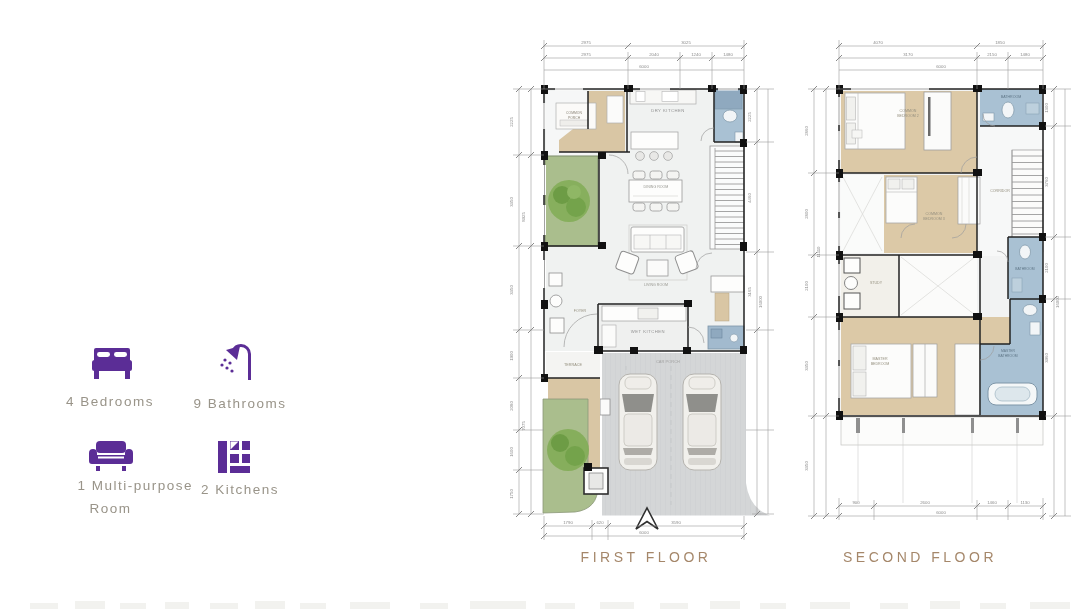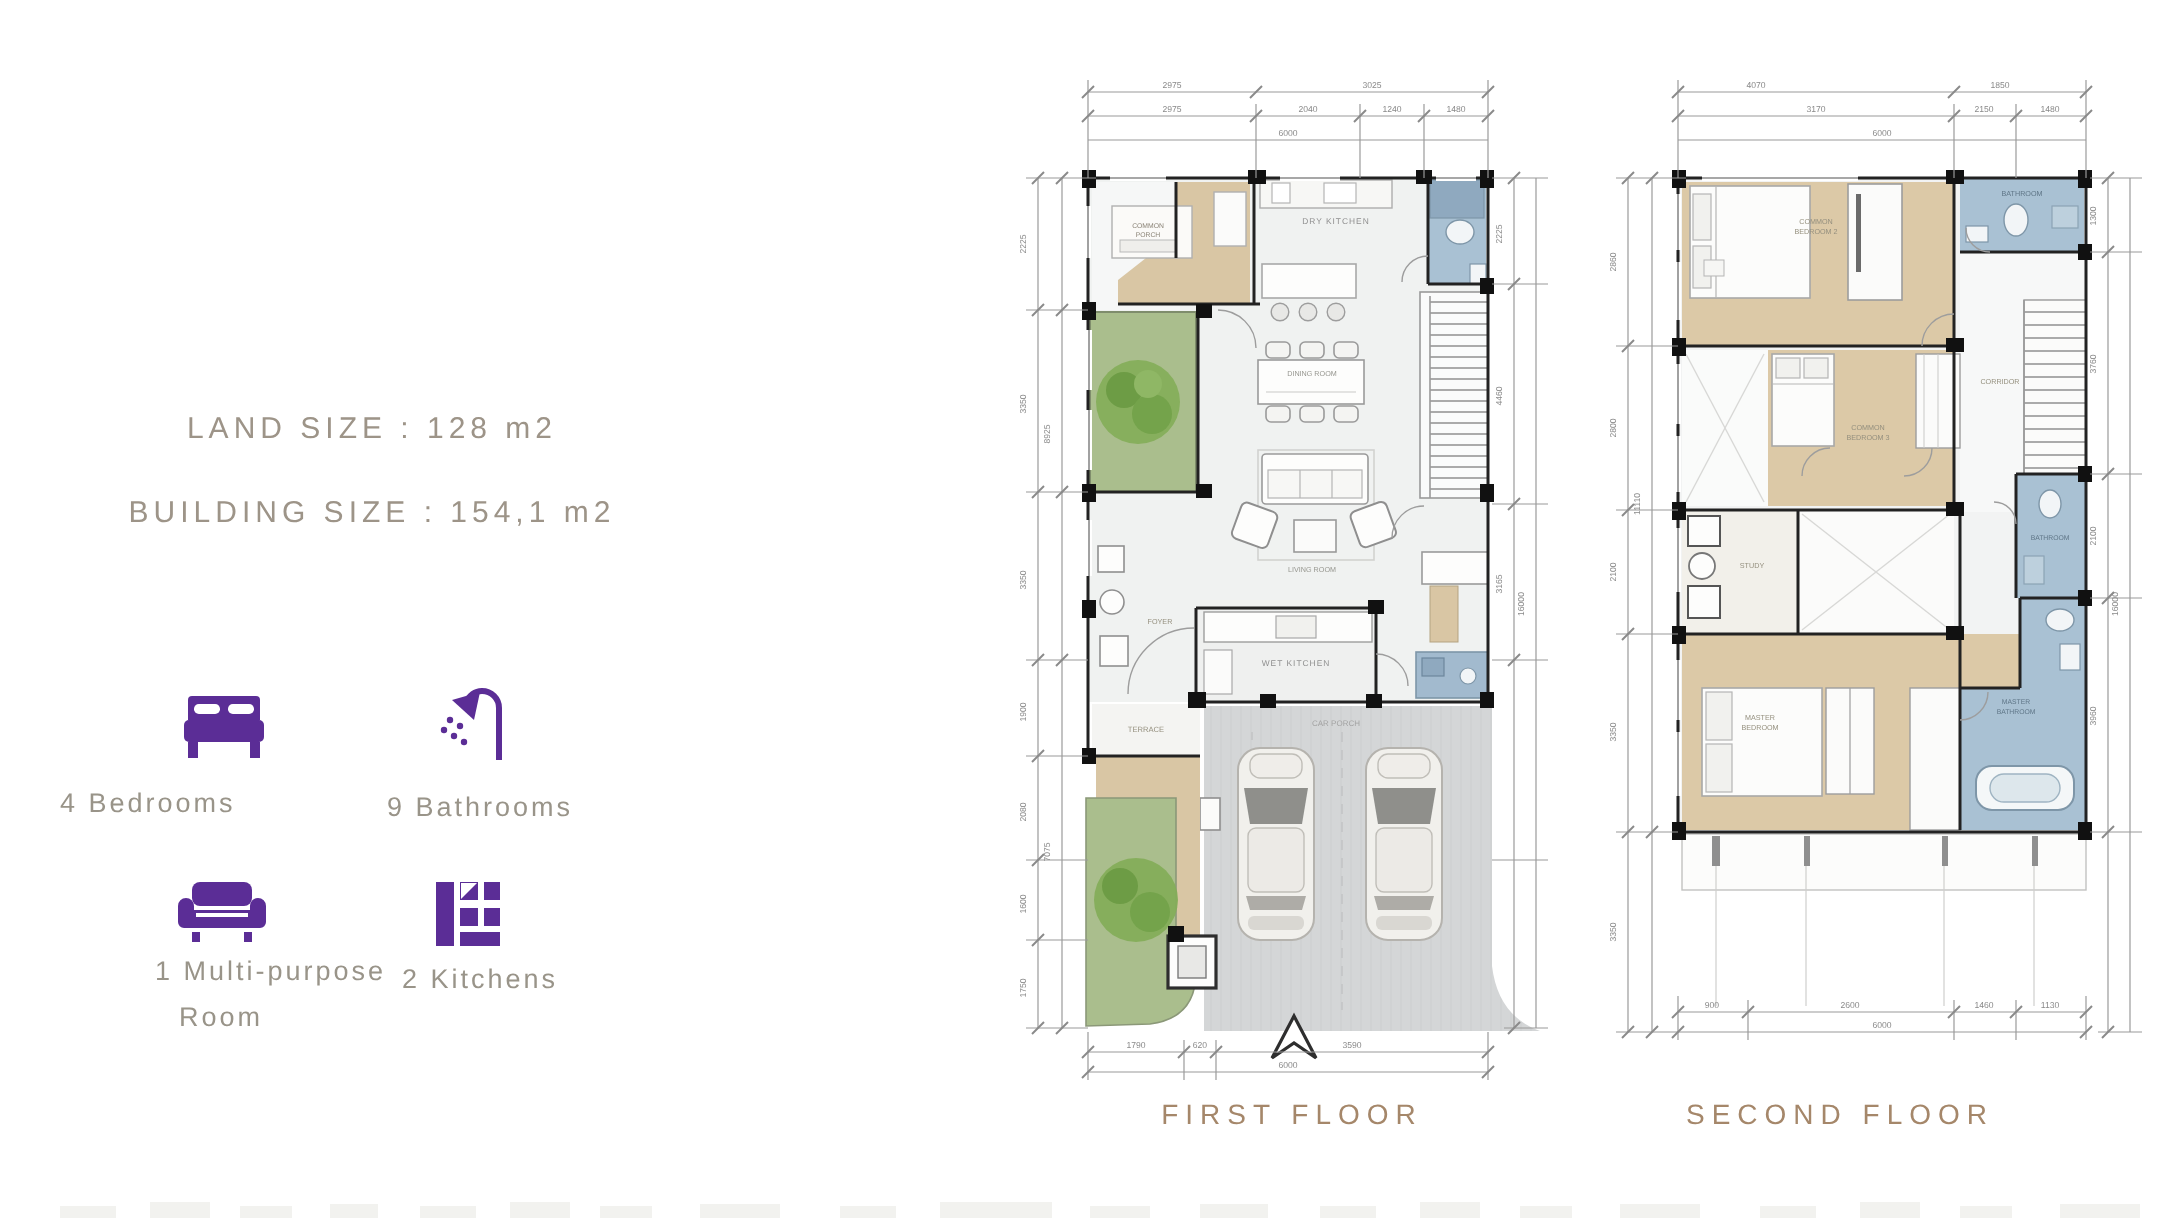--- a/index.html
+++ b/index.html
@@ -5,34 +5,32 @@
   html,body{margin:0;padding:0;width:1080px;height:612px;background:#ffffff;overflow:hidden;}
   body{font-family:"Liberation Sans", sans-serif;position:relative;-webkit-font-smoothing:antialiased;}
   .abs{position:absolute;}
 </style>
 </head>
 <body>
 
 <div class="abs" style="left:0;top:0;width:420px;height:612px;">
 
 
-  <div class="abs" style="left:0px;top:206px;width:372px;text-align:center;font-size:15px;color:#9d9488;letter-spacing:2.5px;">LAND SIZE : 128 m2</div>
-
-  <div class="abs" style="left:0px;top:248px;width:372px;text-align:center;font-size:15px;color:#9d9488;letter-spacing:2.5px;">BUILDING SIZE : 154,1 m2</div>
+
 
   <svg class="abs" style="left:92px;top:348px;" width="40" height="32" viewBox="0 0 40 32">
     <path fill="#5b2d96" d="M4 0 h32 a2 2 0 0 1 2 2 v10 h-36 v-10 a2 2 0 0 1 2-2 z"></path>
     <rect x="5" y="4" width="13" height="5" rx="2.4" fill="#fff"></rect>
     <rect x="22" y="4" width="13" height="5" rx="2.4" fill="#fff"></rect>
     <rect x="0" y="12" width="40" height="11" rx="2.5" fill="#5b2d96"></rect>
     <rect x="2" y="23" width="5" height="8" fill="#5b2d96"></rect>
     <rect x="33" y="23" width="5" height="8" fill="#5b2d96"></rect>
   </svg>
 
-  <div class="abs" style="left:30px;top:394px;width:160px;font-size:13.5px;color:#999489;letter-spacing:1.5px;">4 Bedrooms</div>
+  <div class="abs" style="left:30px;top:394px;width:160px;text-align:center;font-size:13.5px;color:#999489;letter-spacing:1.5px;">4 Bedrooms</div>
 
   <svg class="abs" style="left:218px;top:344px;" width="34" height="36" viewBox="0 0 34 36">
     <path fill="none" stroke="#5b2d96" stroke-width="3" d="M31.5 36 V10 a8.5 8.5 0 0 0 -8.5 -8.5 a8 8 0 0 0 -7.6 5.4"></path>
     <path fill="#5b2d96" d="M8 6 L22 2 L19 16 Z"></path>
     <g fill="#5b2d96">
       <circle cx="7" cy="16" r="1.6"></circle>
       <circle cx="12" cy="19" r="1.6"></circle>
       <circle cx="4" cy="21" r="1.6"></circle>
       <circle cx="9" cy="24" r="1.6"></circle>
       <circle cx="14" cy="27" r="1.6"></circle>

